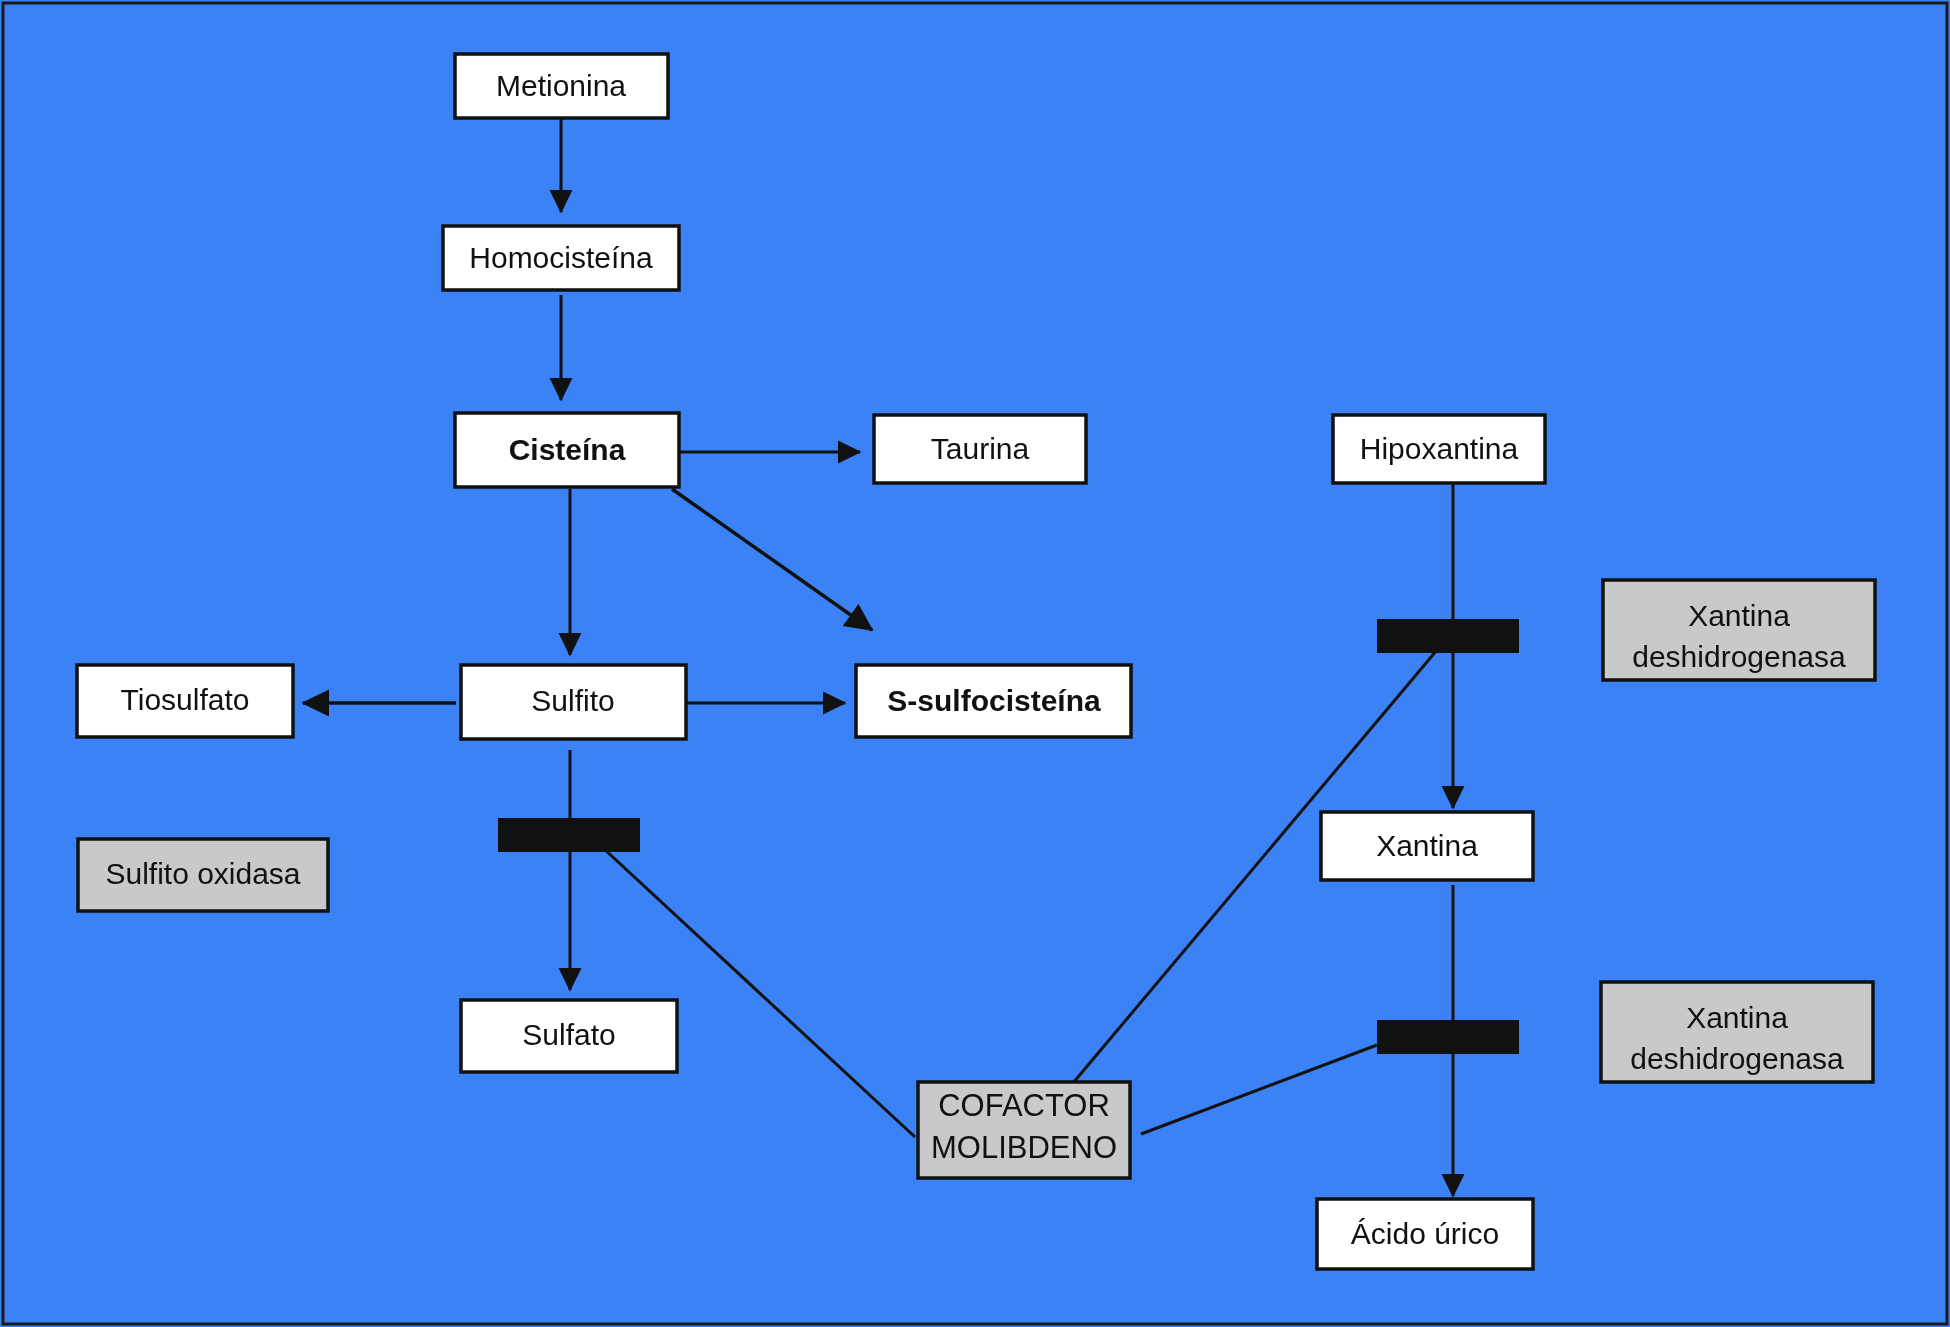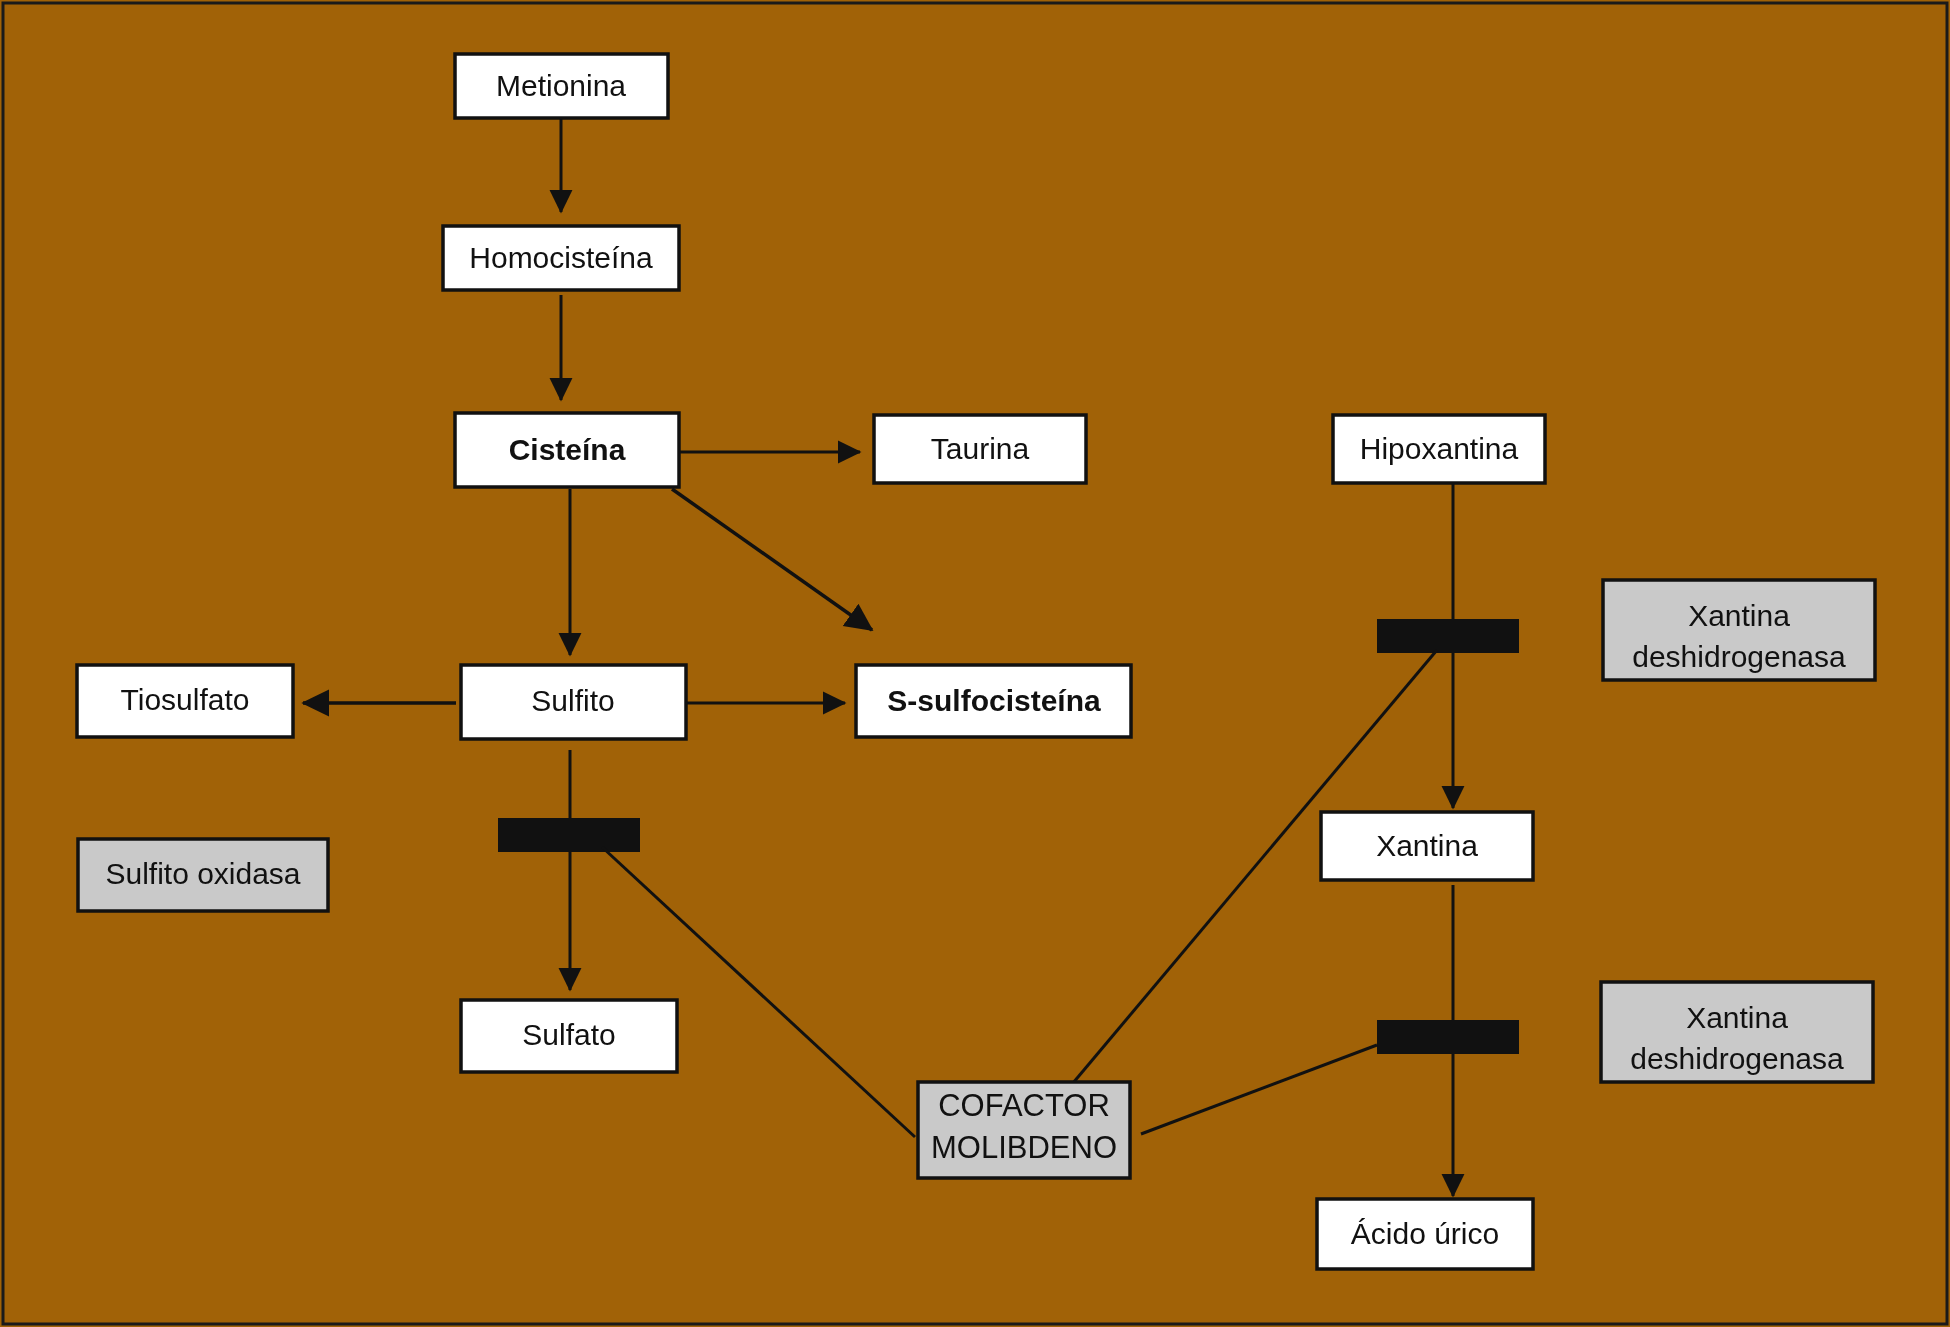--- a/index.html
+++ b/index.html
@@ -7,21 +7,21 @@
     padding: 0;
     background: #ffffff;
   }
   body {
     font-family: "Liberation Sans", sans-serif;
   }
   #figure {
     position: relative;
     width: 1950px;
     height: 1327px;
-    background: #a16207;
+    background: #3b82f6;
     box-sizing: border-box;
   }
   svg.canvas {
     position: absolute;
     top: 0; left: 0;
     width: 1950px;
     height: 1327px;
     display: block;
   }
   .frame {

